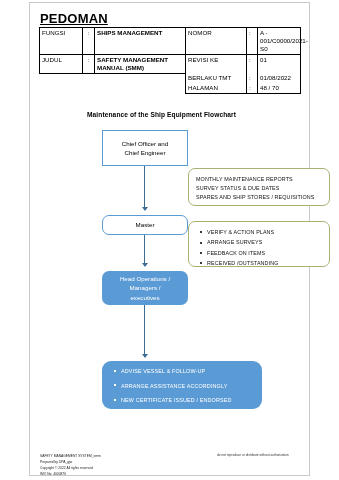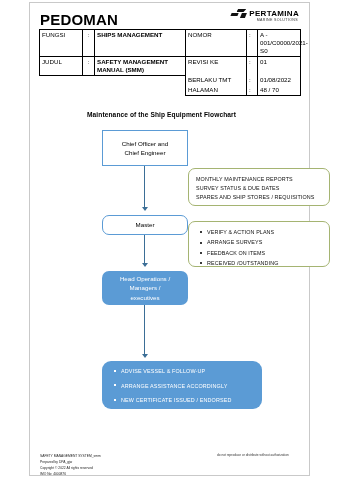--- a/index.html
+++ b/index.html
@@ -8,21 +8,21 @@
     font-family:"Liberation Sans", sans-serif;
     color:#000;
   }
   .page{
     position:absolute;left:29px;top:2px;width:281px;height:474px;
     border:1px solid #c9c9c9;background:#fff;box-sizing:border-box;
   }
 
   
   .hdr{position:absolute;left:9px;top:8px;width:262px;}
-  .pedoman{font-size:15px;font-weight:bold;letter-spacing:.2px;margin:0 0 1px 1px;}
+  .pedoman{font-size:13px;font-weight:bold;letter-spacing:.2px;margin:0 0 1px 1px;text-decoration:underline;}
   .hdr-table{width:100%;border-collapse:collapse;table-layout:fixed;}
   .hdr-table td{border:1px solid #000;font-size:6.2px;padding:1px 2px;vertical-align:top;line-height:1.28;}
   .c-lbl{width:38px;}
   .c-col{width:7px;text-align:center;}
   .c-val{width:86px;font-weight:bold;font-size:6.6px;}
   .c-lbl2{width:56px;}
   .c-col2{width:6px;}
   .c-val2{width:auto;}
   .nb{border:none !important;}
   .logo{position:absolute;right:2px;top:-2px;width:92px;text-align:right;}
@@ -79,31 +79,20 @@
   .ftr-l{position:absolute;left:0;top:0;font-size:3.3px;line-height:1.85;color:#222;}
   .ftr-r{position:absolute;left:177px;top:0px;font-size:3.2px;color:#333;}
 </style>
 </head>
 <body>
 
 <div class="page">
 
   <div class="hdr">
 
-    <div class="logo">
-      <div class="logo-row">
-        <span class="logo-mark">
-          <i class="a"></i>
-            <i class="b"></i>
-            <i class="c"></i>
-        </span>
-        <span class="logo-txt">PERTAMINA</span>
-      </div>
-      <div class="logo-sub">MARINE SOLUTIONS</div>
-    </div>
 
     <div class="pedoman">PEDOMAN</div>
 
     <table class="hdr-table">
       <tbody>
           <tr>
         <td class="c-lbl">FUNGSI</td>
         <td class="c-col">:</td>
         <td class="c-val">SHIPS MANAGEMENT</td>
         <td class="c-lbl2">NOMOR</td>

